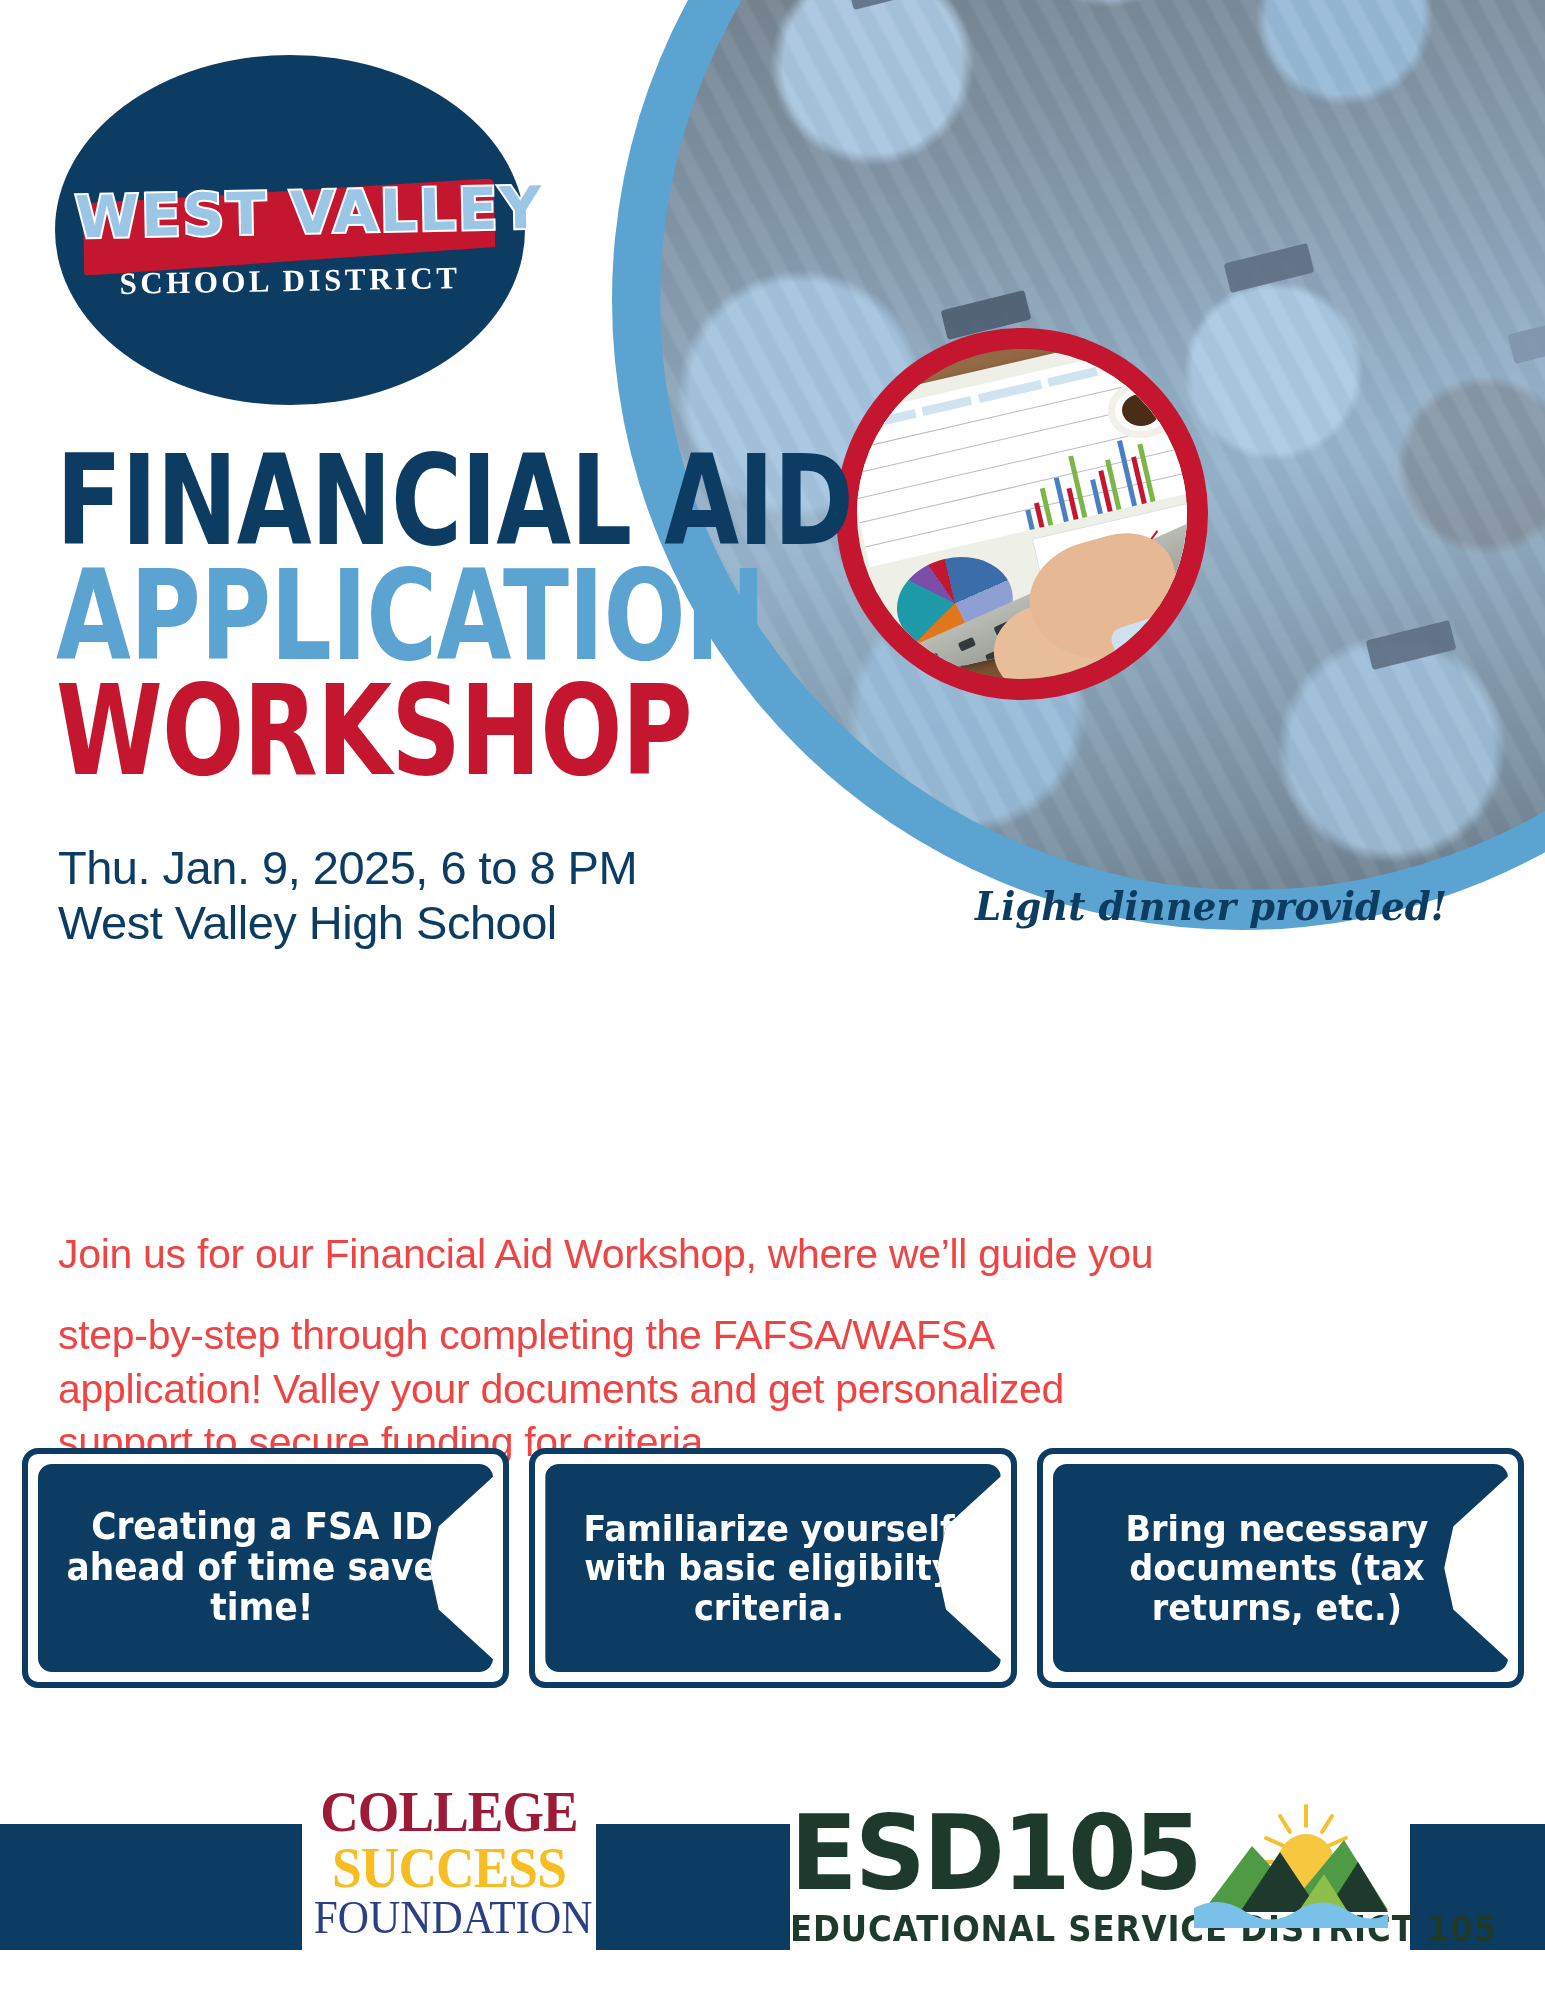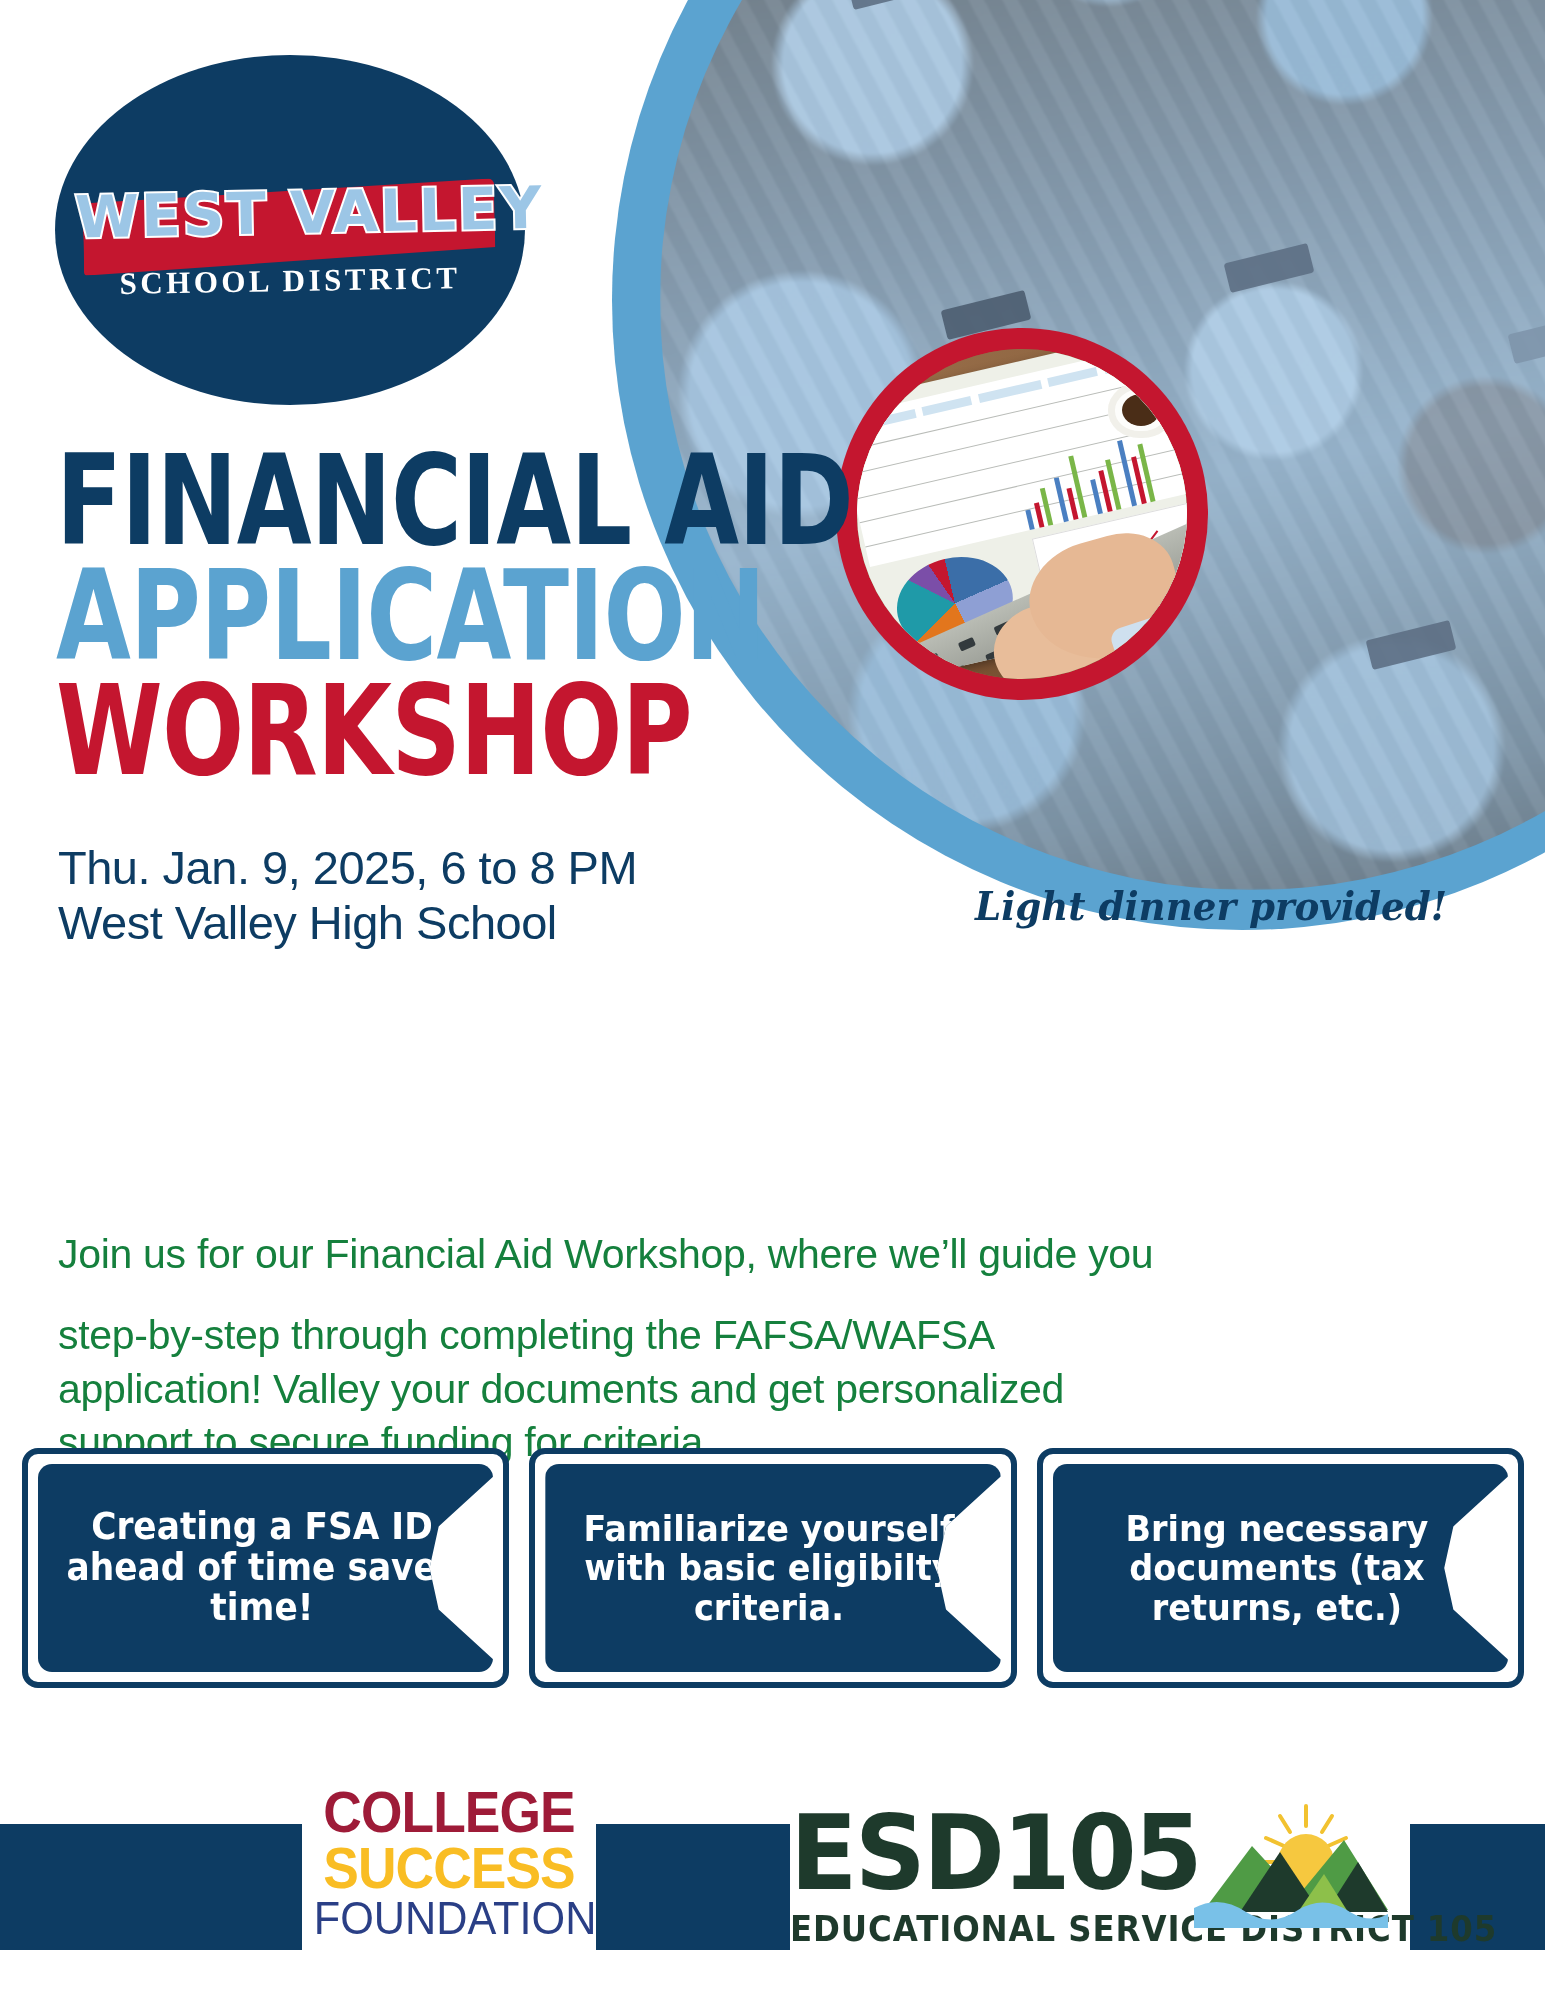--- a/index.html
+++ b/index.html
@@ -150,21 +150,21 @@
     font-family:"DejaVu Serif", serif;
     font-weight:bold; font-style:italic;
     font-size:40px; color:#0d3c63;
     white-space:nowrap;
     transform:scaleX(0.93); transform-origin:left center;
   }
 
   
   .body-copy {
     position:absolute; left:58px; top:1228px; width:1395px;
-    font-size:41px; line-height:1.30; color:#15803d;
+    font-size:41px; line-height:1.30; color:#ef4444;
     text-align:justify; text-justify:inter-word;
     font-family:"Liberation Sans", sans-serif;
     letter-spacing:-0.3px;
   }
   .body-copy > span { display:block; }
 
   
   .cards { position:absolute; left:22px; top:1448px; width:1502px; display:flex; gap:20px; }
   .card {
     flex:1 1 0; height:240px;
@@ -191,21 +191,21 @@
   
   .footer { position:absolute; left:0; top:1824px; width:1545px; height:176px; }
   .footer-bar { position:absolute; left:0; top:0; width:1545px; height:126px; background:#0d3c63; }
   .footer-white {
     position:absolute; top:0; background:#ffffff; height:176px;
   }
   .csf-box { left:302px; width:294px; }
   .esd-box { left:790px; width:620px; }
 
   .csf { position:absolute; left:302px; top:-40px; width:294px; text-align:center;
-         font-family:Liberation Sans, sans-serif; font-weight:bold; line-height:0.96; }
+         font-family:Liberation Serif, serif; font-weight:bold; line-height:0.96; }
   .csf .l1 { font-size:58px; color:#9e1b38; letter-spacing:-1px; transform:scaleX(.92); }
   .csf .l2 { font-size:58px; color:#f9bd24; letter-spacing:-1px; transform:scaleX(.92); }
   .csf .l3 { font-size:47px; color:#2a3f86; font-weight:normal; letter-spacing:0px; transform:scaleX(.92); }
 
   .esd { position:absolute; left:790px; top:-18px; width:620px; }
   .esd-word {
     font-family:"DejaVu Sans", sans-serif; font-weight:bold;
     font-size:104px; color:#1e3a2c; line-height:0.92; letter-spacing:-3px;
     transform:scaleX(0.95); transform-origin:left center; display:inline-block;
   }

